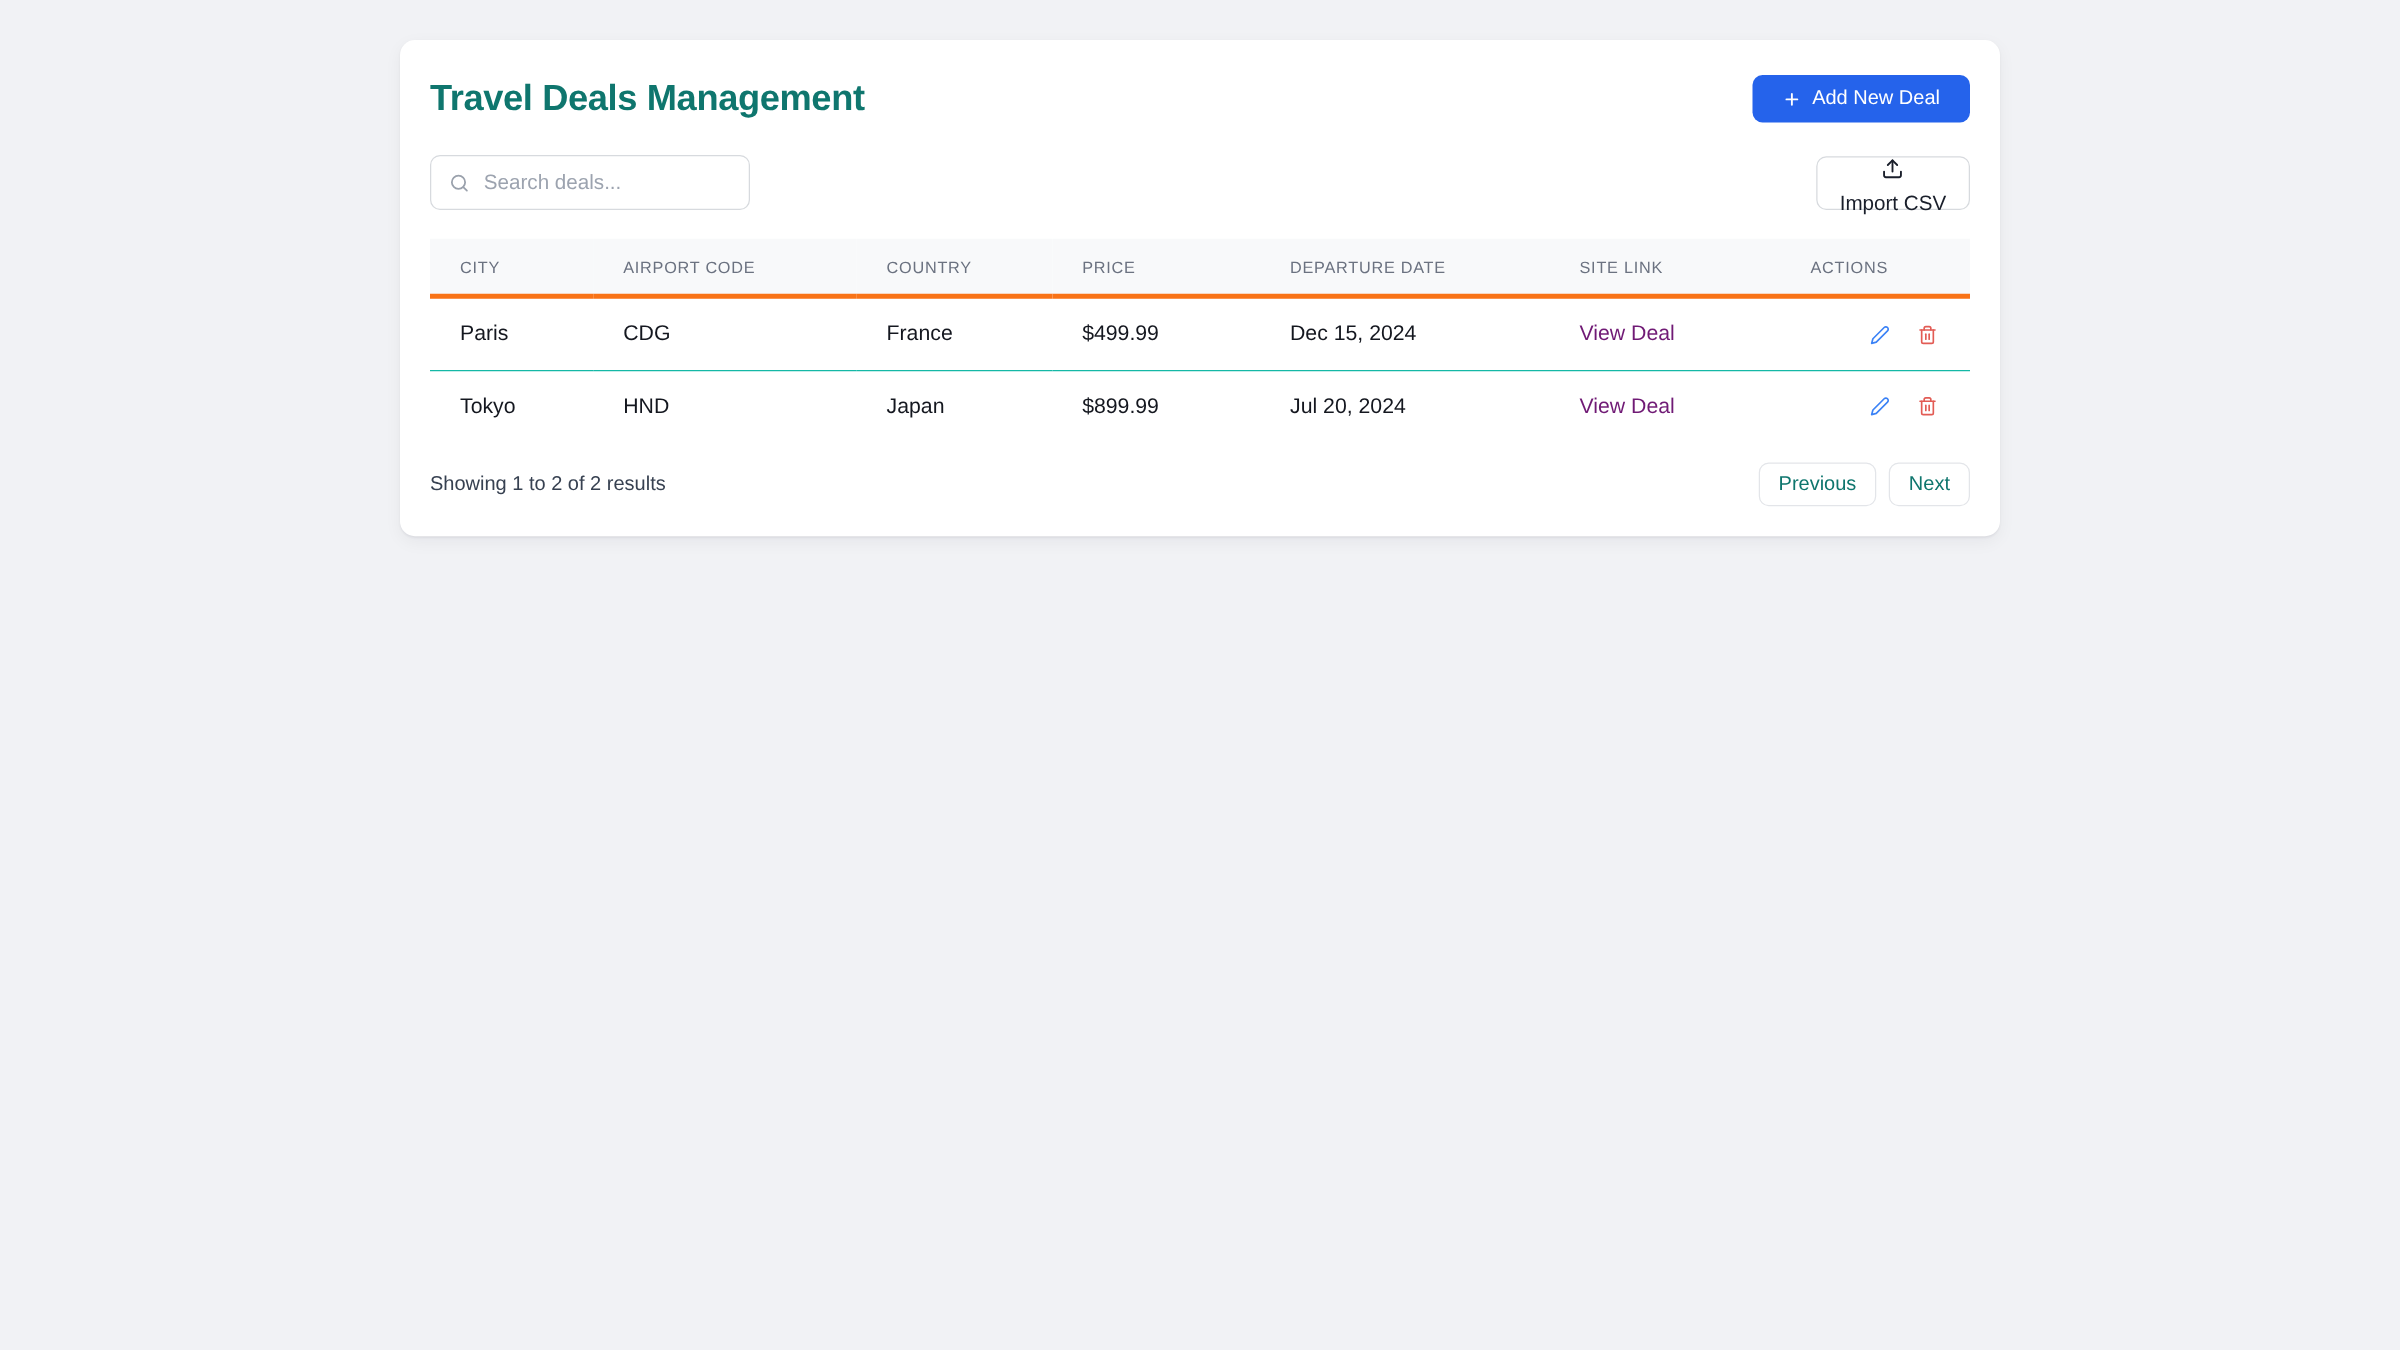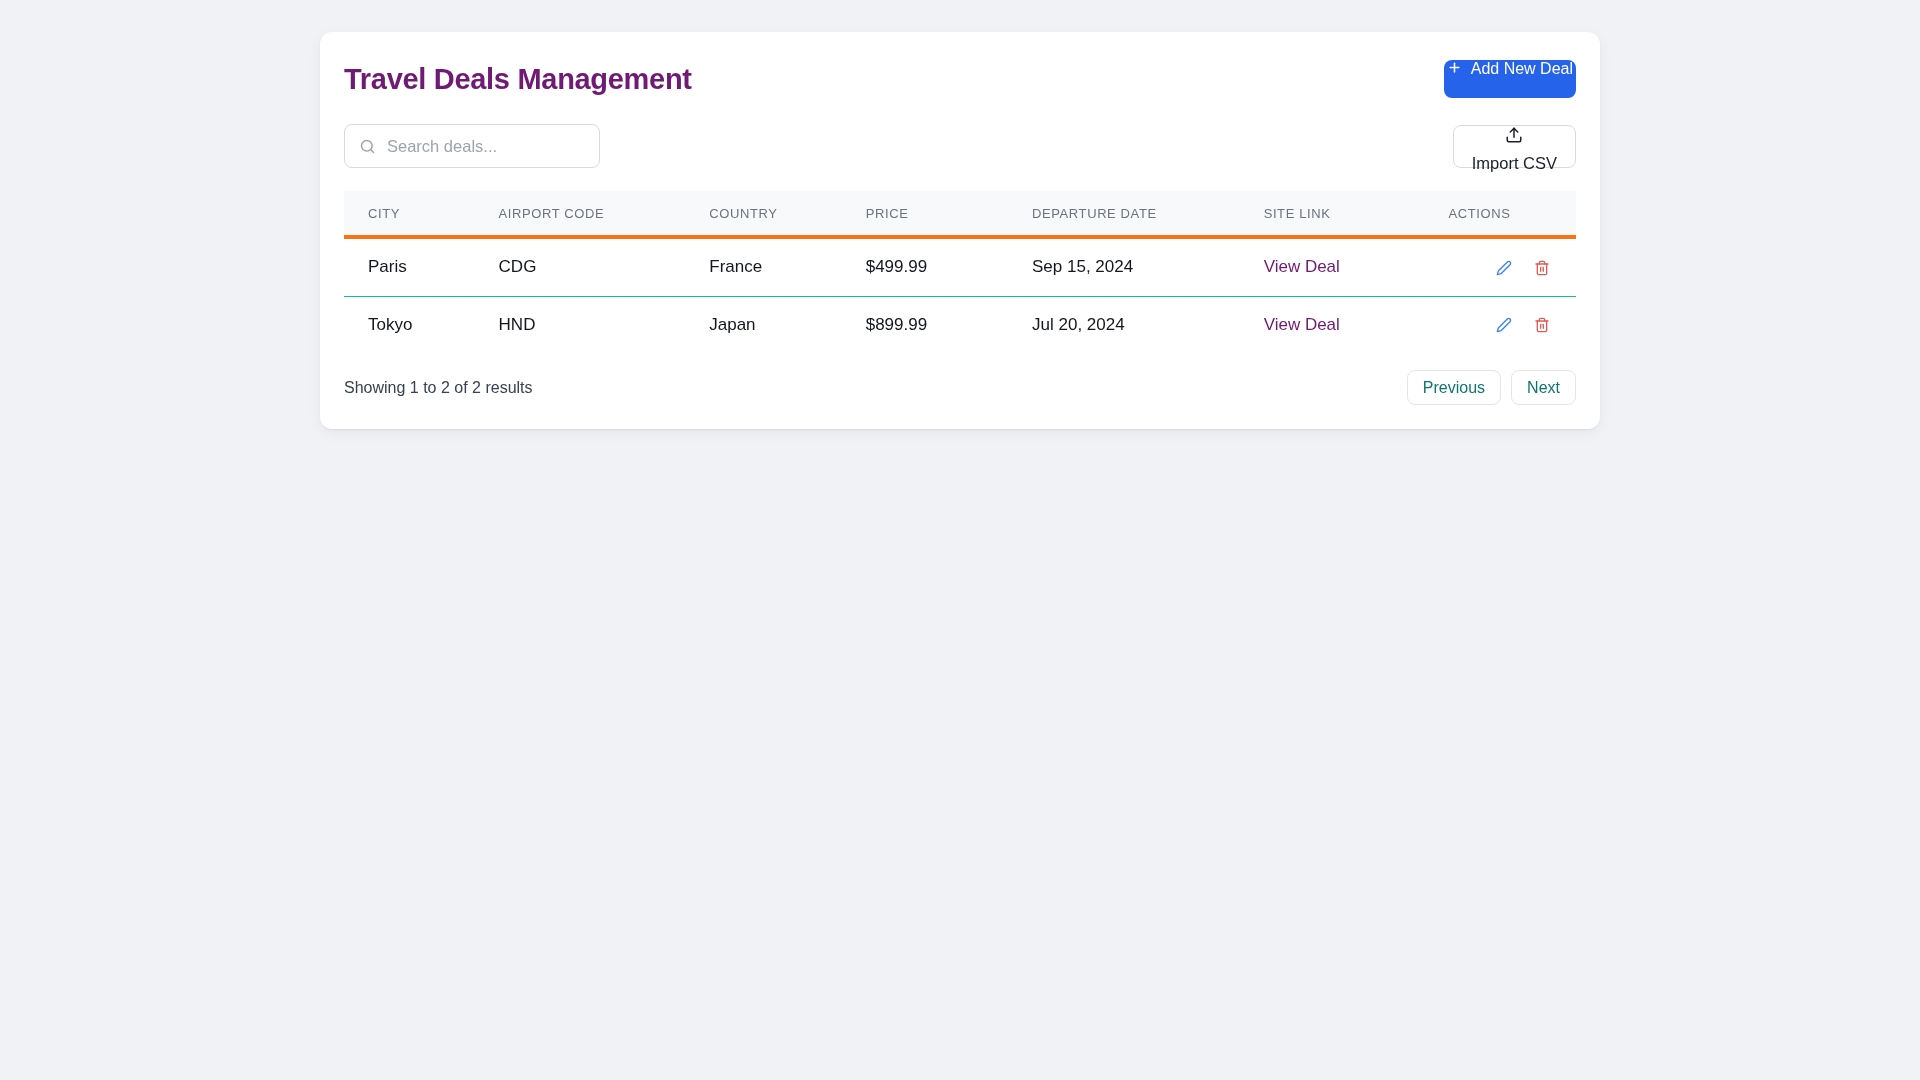--- a/index.html
+++ b/index.html
@@ -21,33 +21,33 @@
   .card-header {
     display: flex;
     align-items: center;
     justify-content: space-between;
     padding-top: 4px;
   }
   .page-title {
     font-size: 29px;
     font-weight: 700;
     letter-spacing: -0.3px;
-    color: #701a75;
+    color: #0f766e;
     text-align: right;
   }
   .btn-primary {
     display: inline-flex;
-    align-items: flex-start;
+    align-items: center;
     gap: 9px;
     background: #2563eb;
     color: #ffffff;
     border: none;
     border-radius: 8px;
     height: 38px;
-    padding: 0 3px;
+    padding: 0 24px;
     font-size: 16px;
     font-family: inherit;
     cursor: pointer;
   }
   
   .toolbar {
     display: flex;
     align-items: center;
     justify-content: space-between;
     margin-top: 26px;
@@ -216,21 +216,21 @@
         <th>Site Link</th>
         <th>Actions</th>
       </tr>
     </thead>
     <tbody>
       <tr>
         <td>Paris</td>
         <td>CDG</td>
         <td>France</td>
         <td>$499.99</td>
-        <td>Sep 15, 2024</td>
+        <td>Dec 15, 2024</td>
         <td><a class="link">View Deal</a></td>
         <td class="actions-cell">
           <button class="icon-btn">
             <span>
               <svg width="16" height="16" viewBox="0 0 24 24" fill="none" stroke="#3b82f6" stroke-width="2" stroke-linecap="round" stroke-linejoin="round">
                 <path d="M17 3a2.828 2.828 0 1 1 4 4L7.5 20.5 2 22l1.5-5.5L17 3z"></path>
               </svg>
             </span>
           </button>
           <button class="icon-btn">

